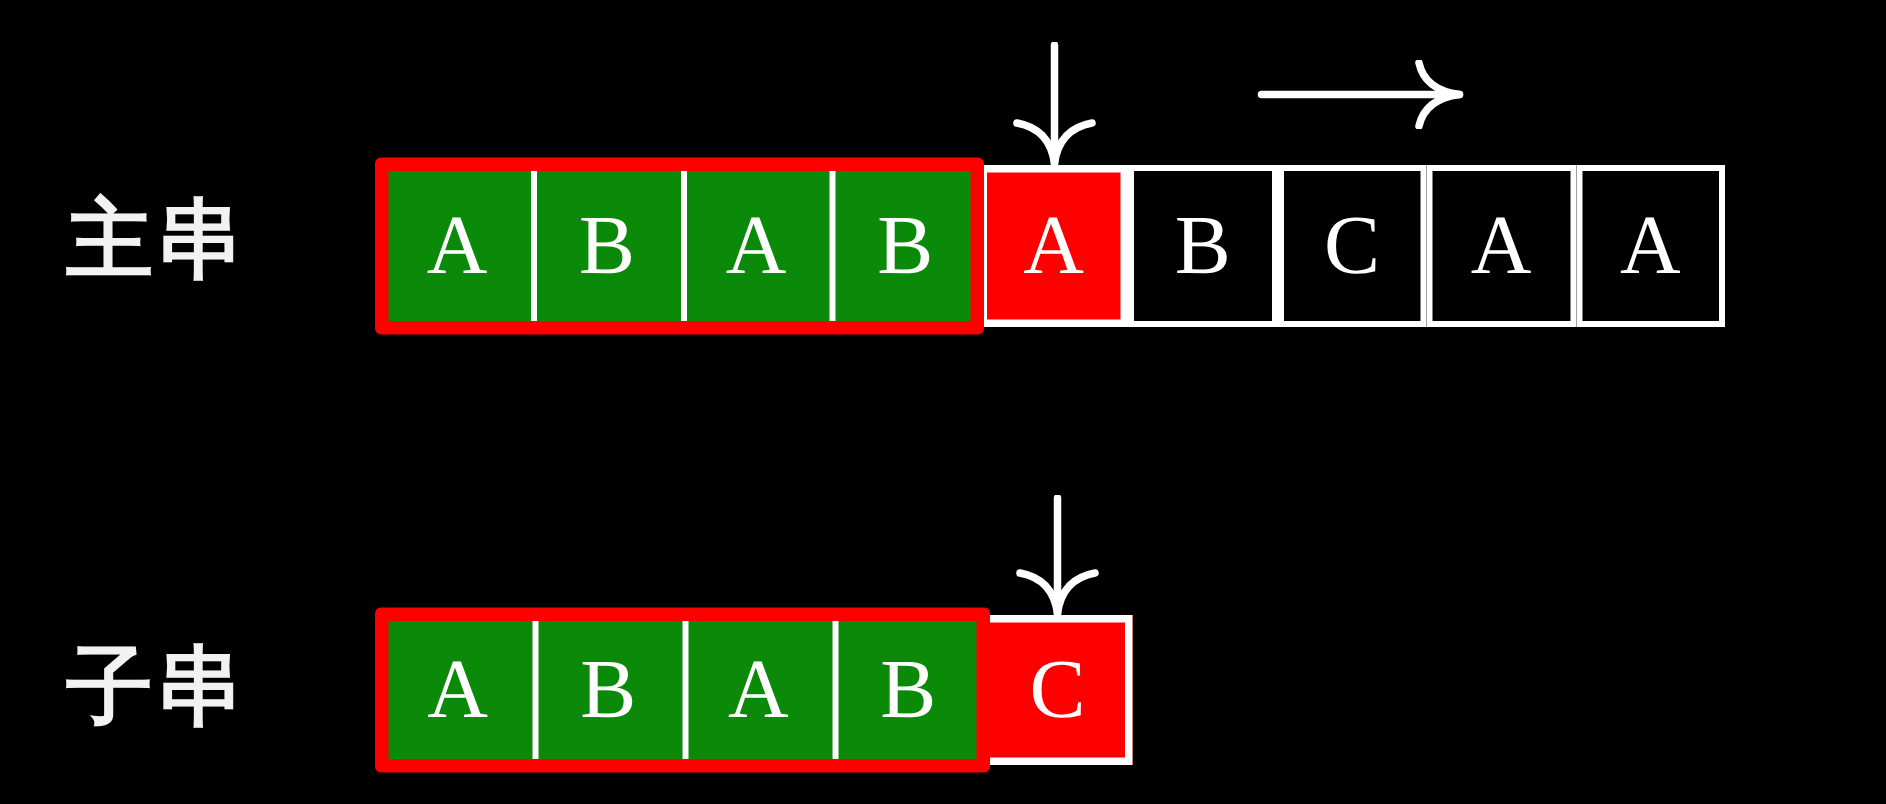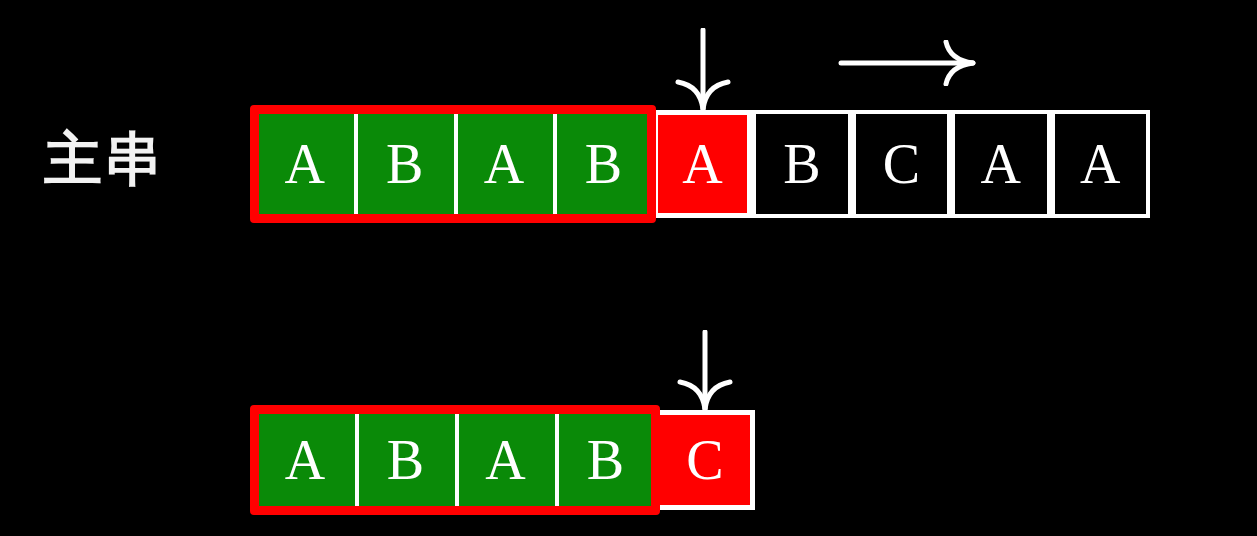--- a/index.html
+++ b/index.html
@@ -90,20 +90,21 @@
   #arrow-down-sub  { left:672px; top:330px; width:66px; height:82px; }
   #arrow-right     { left:838px; top:40px;  width:140px; height:46px; }
 </style>
 </head>
 <body>
 
 <div id="stage">
 
   <div class="row-label" id="label-main">主串</div>
 
+  <div class="row-label" id="label-sub">子串</div>
 
   <div class="strip" id="main-strip">
       <div class="cell green">
         <span>A</span>
       </div>
       <div class="cell green">
         <span>B</span>
       </div>
       <div class="cell green">
         <span>A</span>

